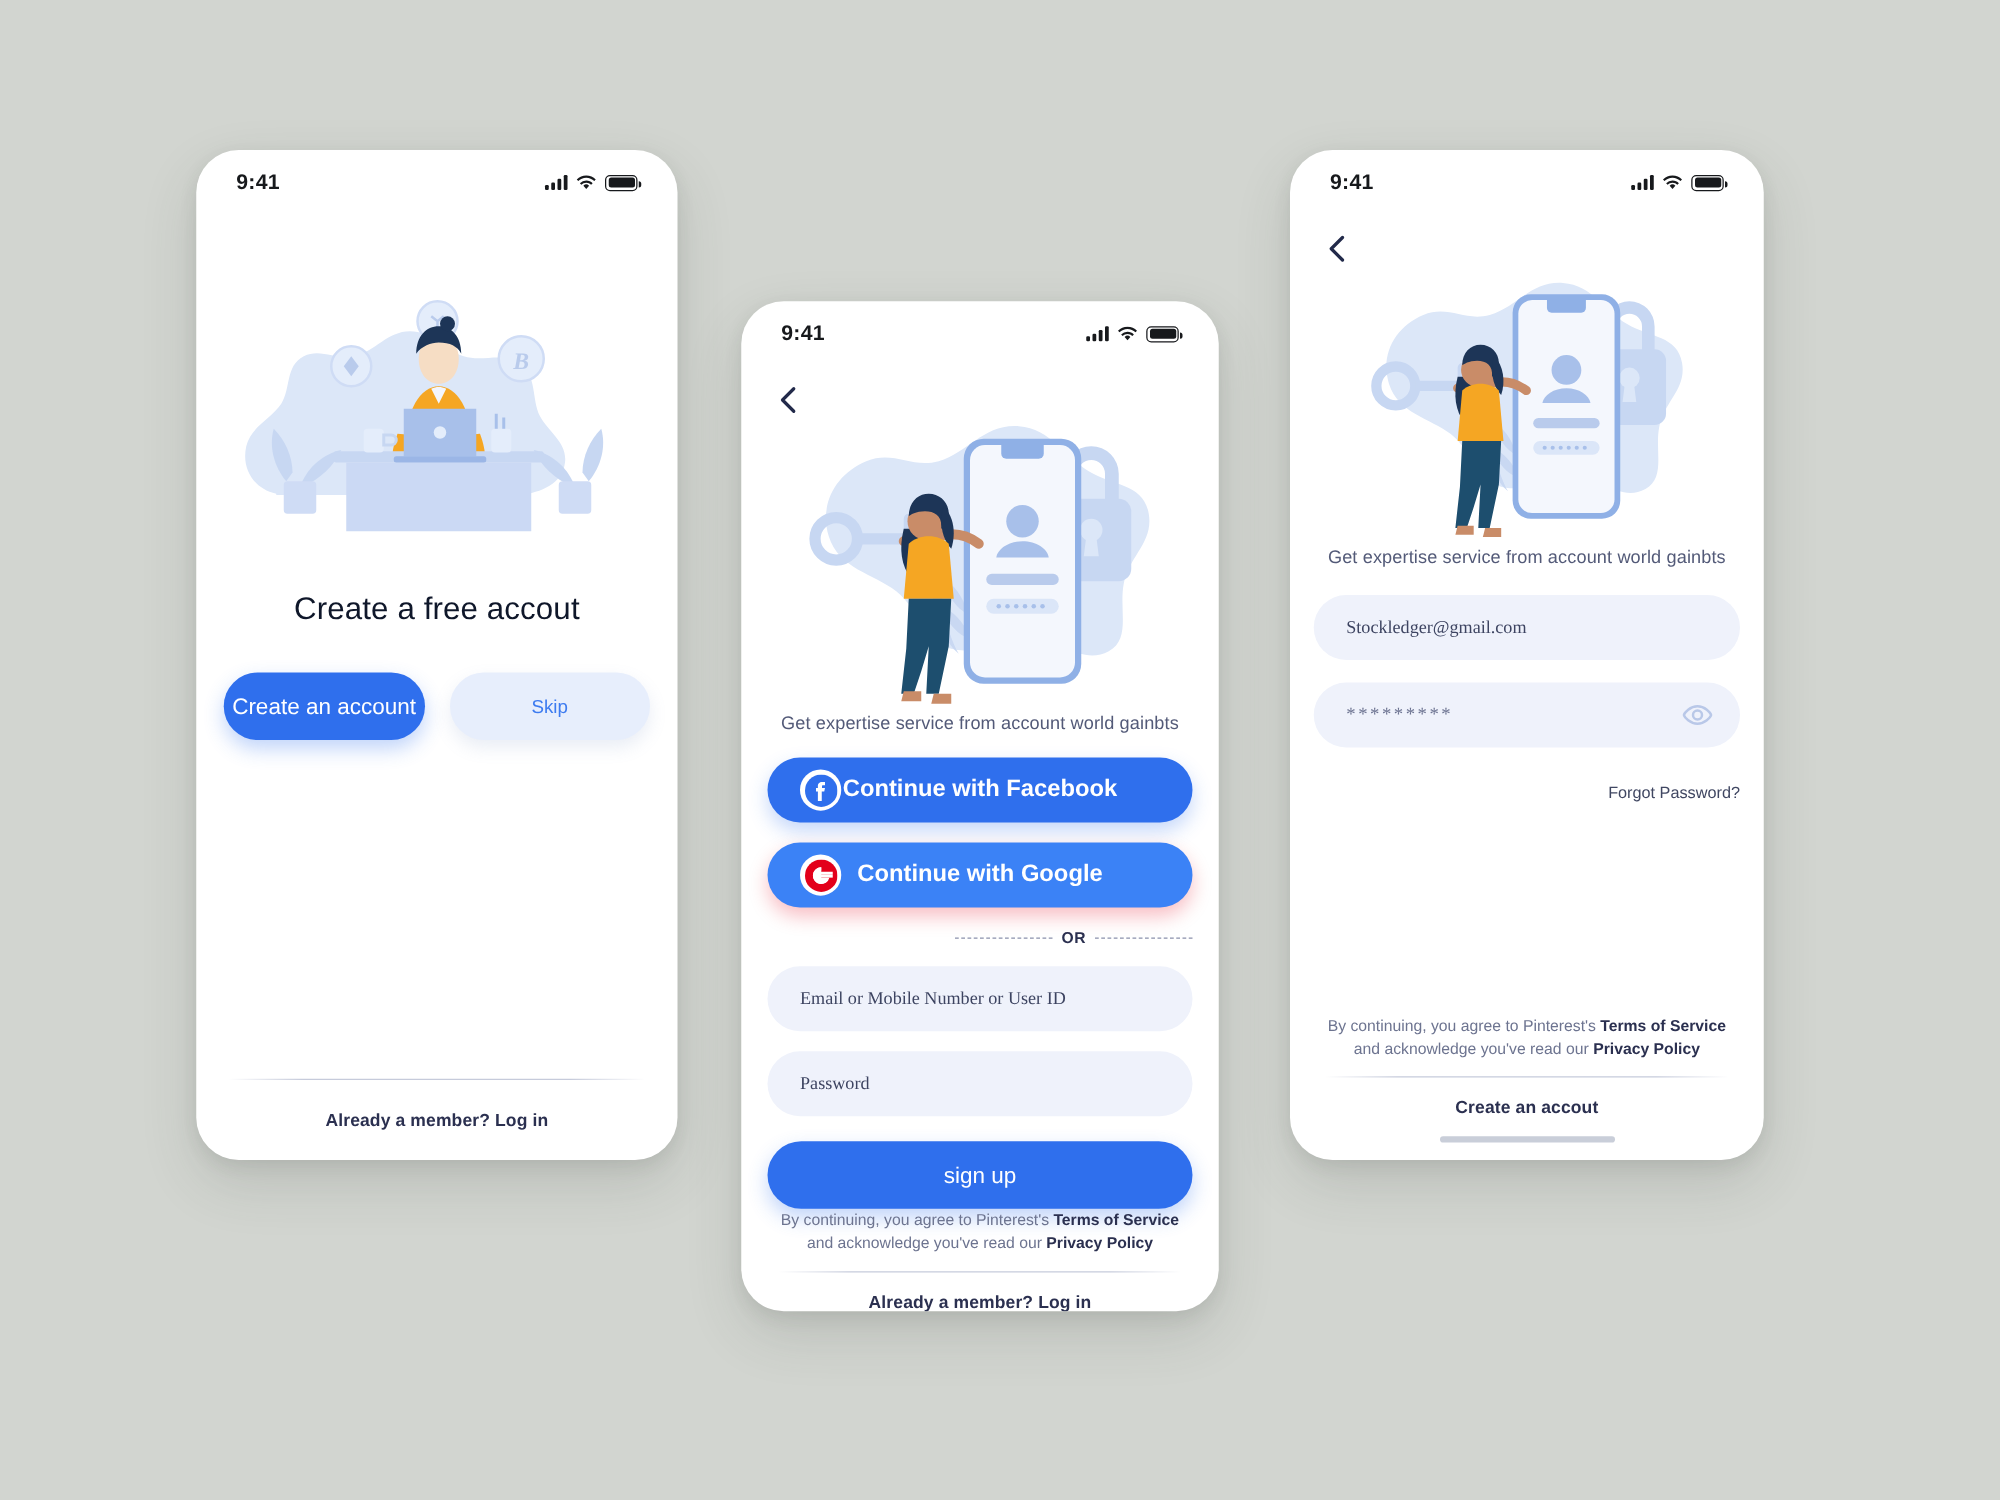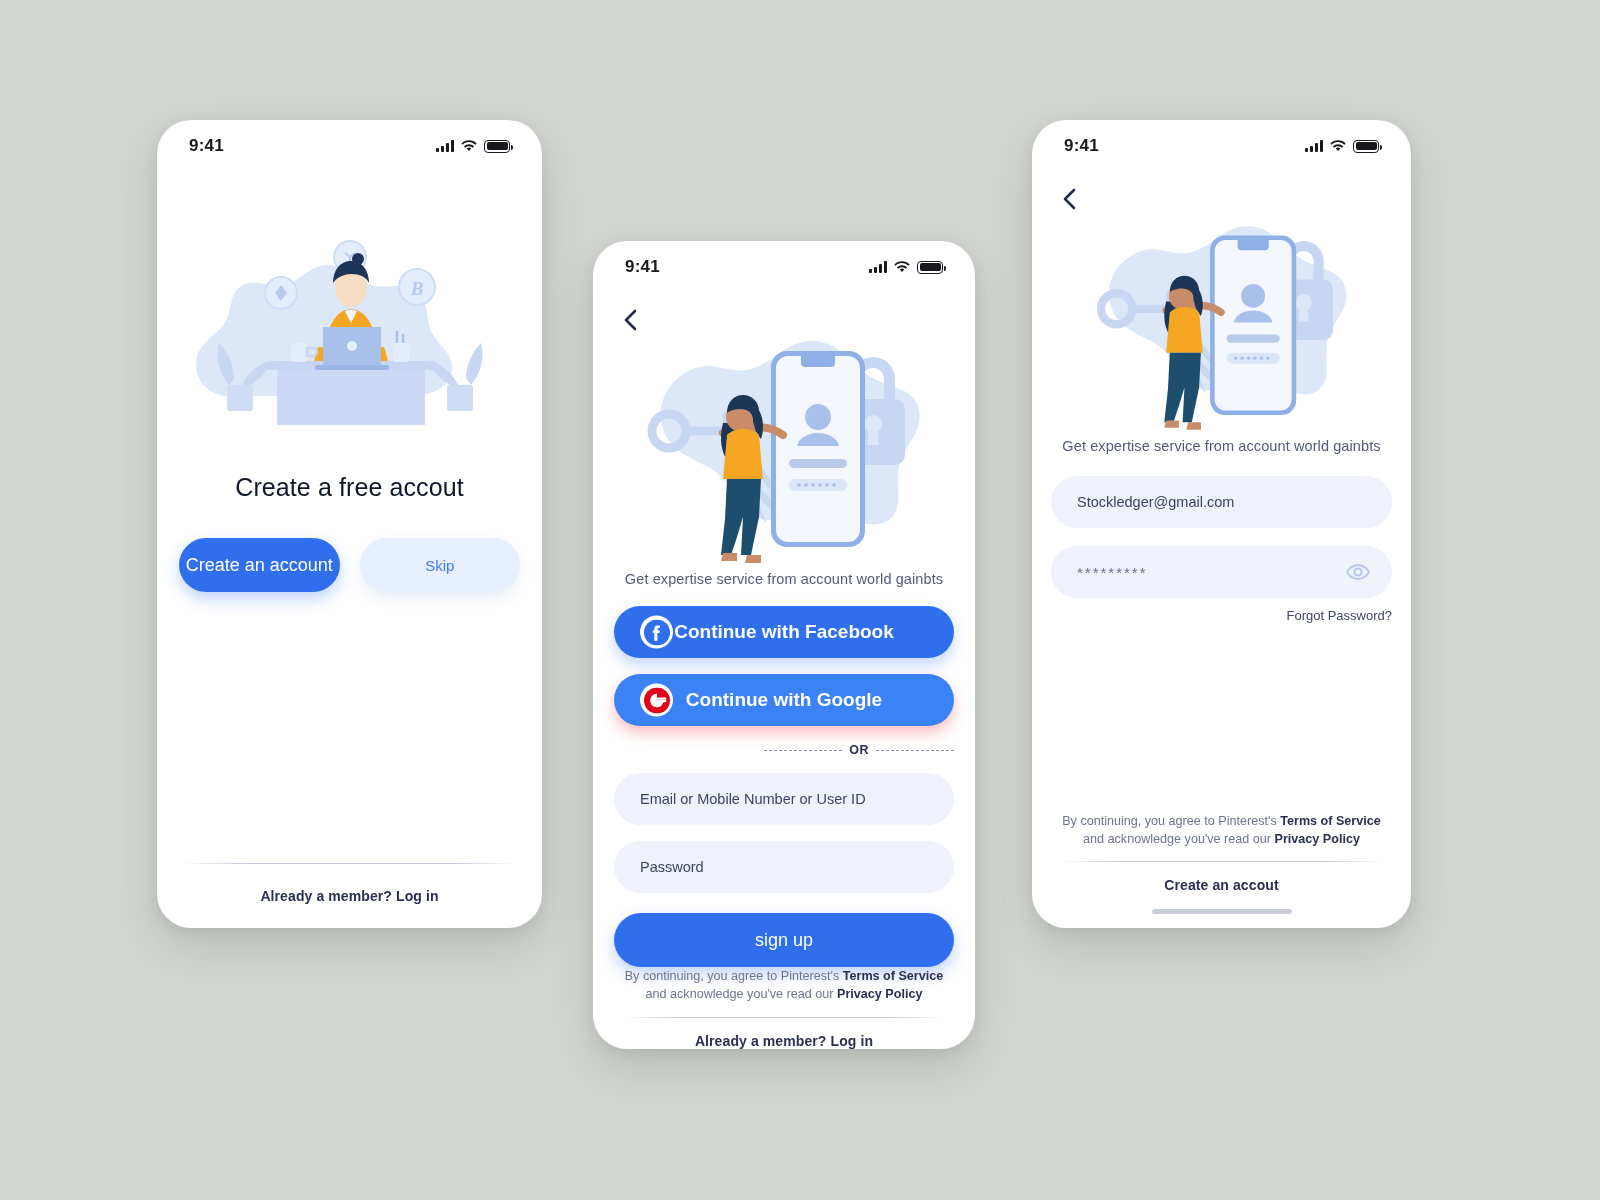--- a/index.html
+++ b/index.html
@@ -195,21 +195,21 @@
   
   .field {
     width: 100%;
     height: 52px;
     background: #eff2fb;
     border: none;
     border-radius: 26px;
     padding: 0 26px;
     font-size: 14.5px;
     color: #3d4461;
-    font-family: Liberation Sans, sans-serif;
+    font-family: Liberation Serif, serif;
     box-sizing: border-box;
     outline: none;
   }
   .field::placeholder { color: #3d4461; opacity: 1; }
   .field-wrap { position: relative; width: 100%; }
   .eye-btn {
     position: absolute;
     right: 22px;
     top: 50%;
     transform: translateY(-50%);
@@ -325,21 +325,21 @@
   .s3-stack {
     padding: 0 19px;
     display: flex;
     flex-direction: column;
   }
   .s3-sub { margin-bottom: 22px; }
   .s3-forgot {
     text-align: right;
     font-size: 13px;
     color: #404762;
-    margin-top: 10px;
+    margin-top: 28px;
     margin-bottom: 19px;
   }
   .s3-footer {
     margin-top: auto;
     padding: 0 28px 14px;
   }
   .s3-footer .terms { margin-bottom: 13px; }
   .s3-footer .divider-line { margin-bottom: 15px; }
   .s3-footer .member-link { margin-bottom: 16px; }
 

